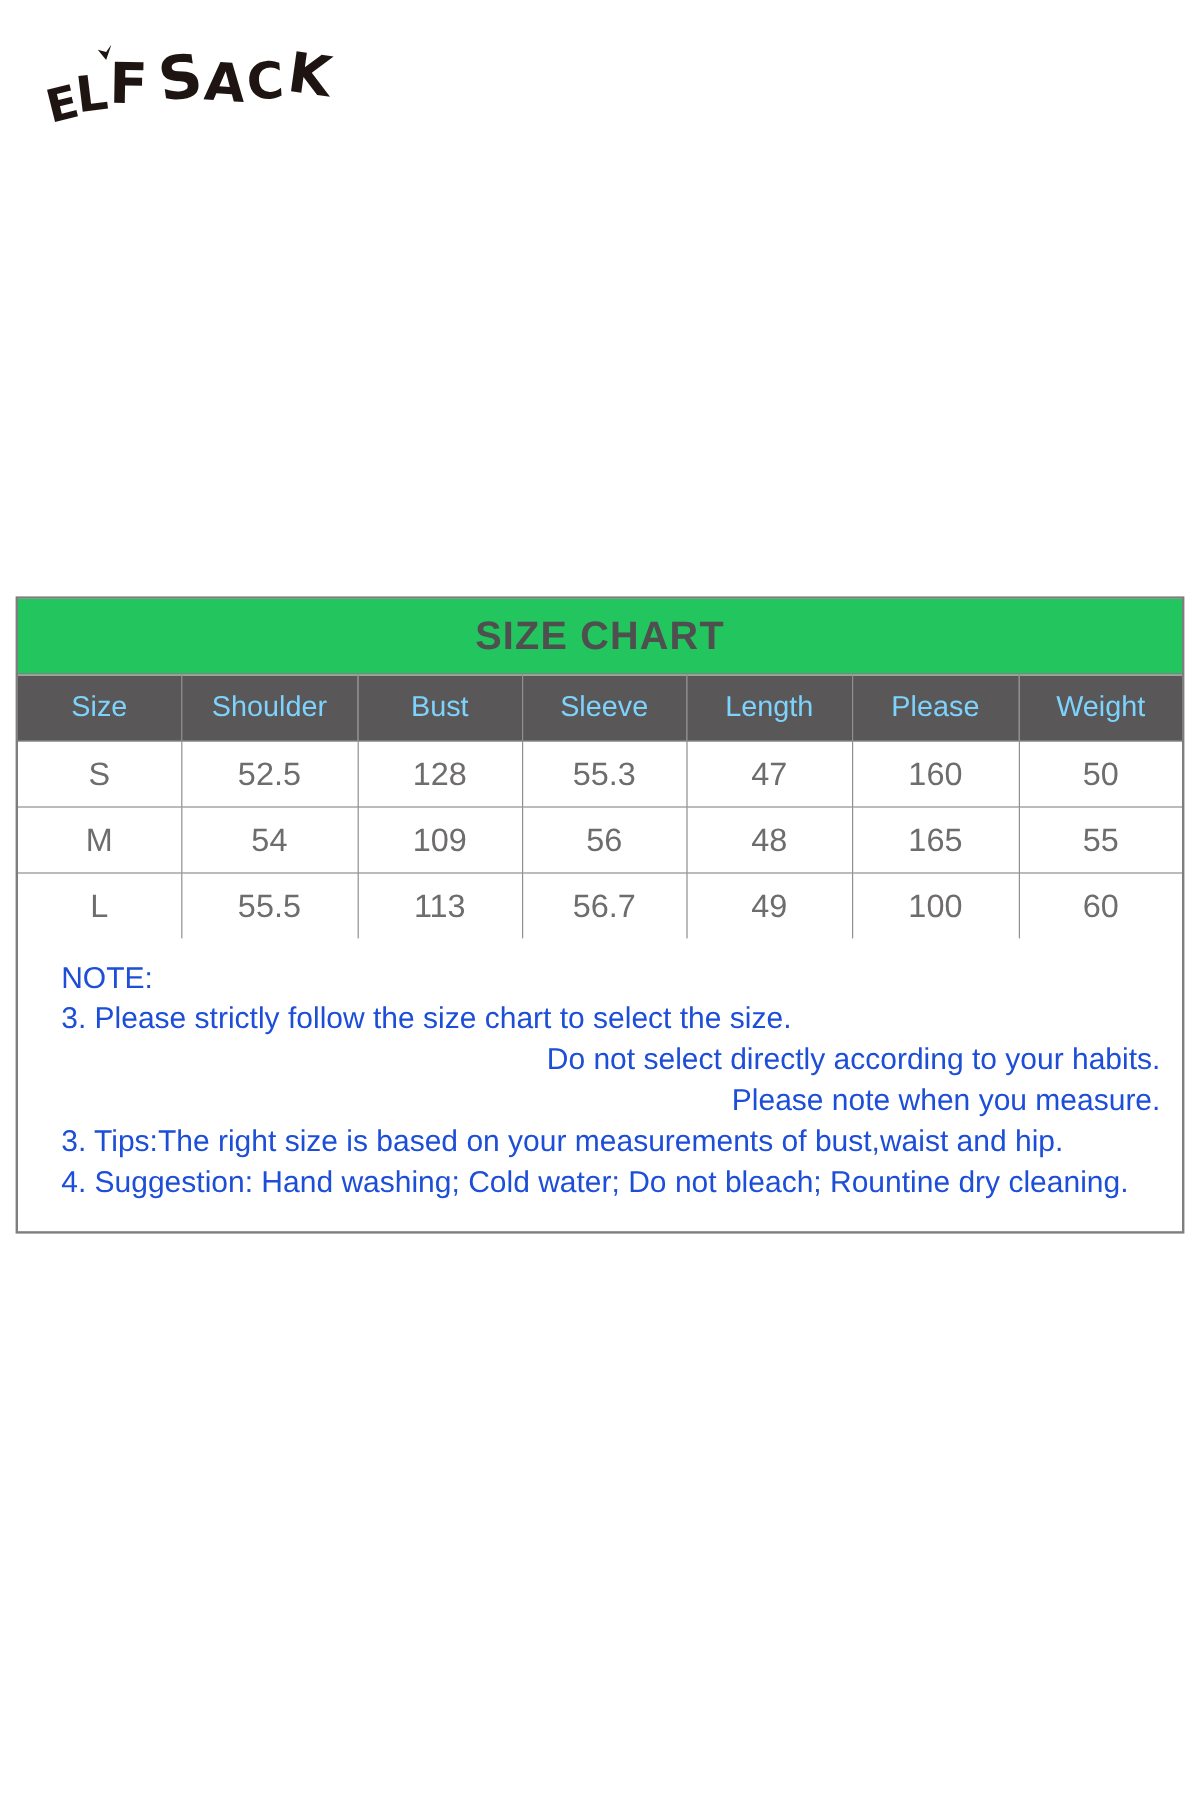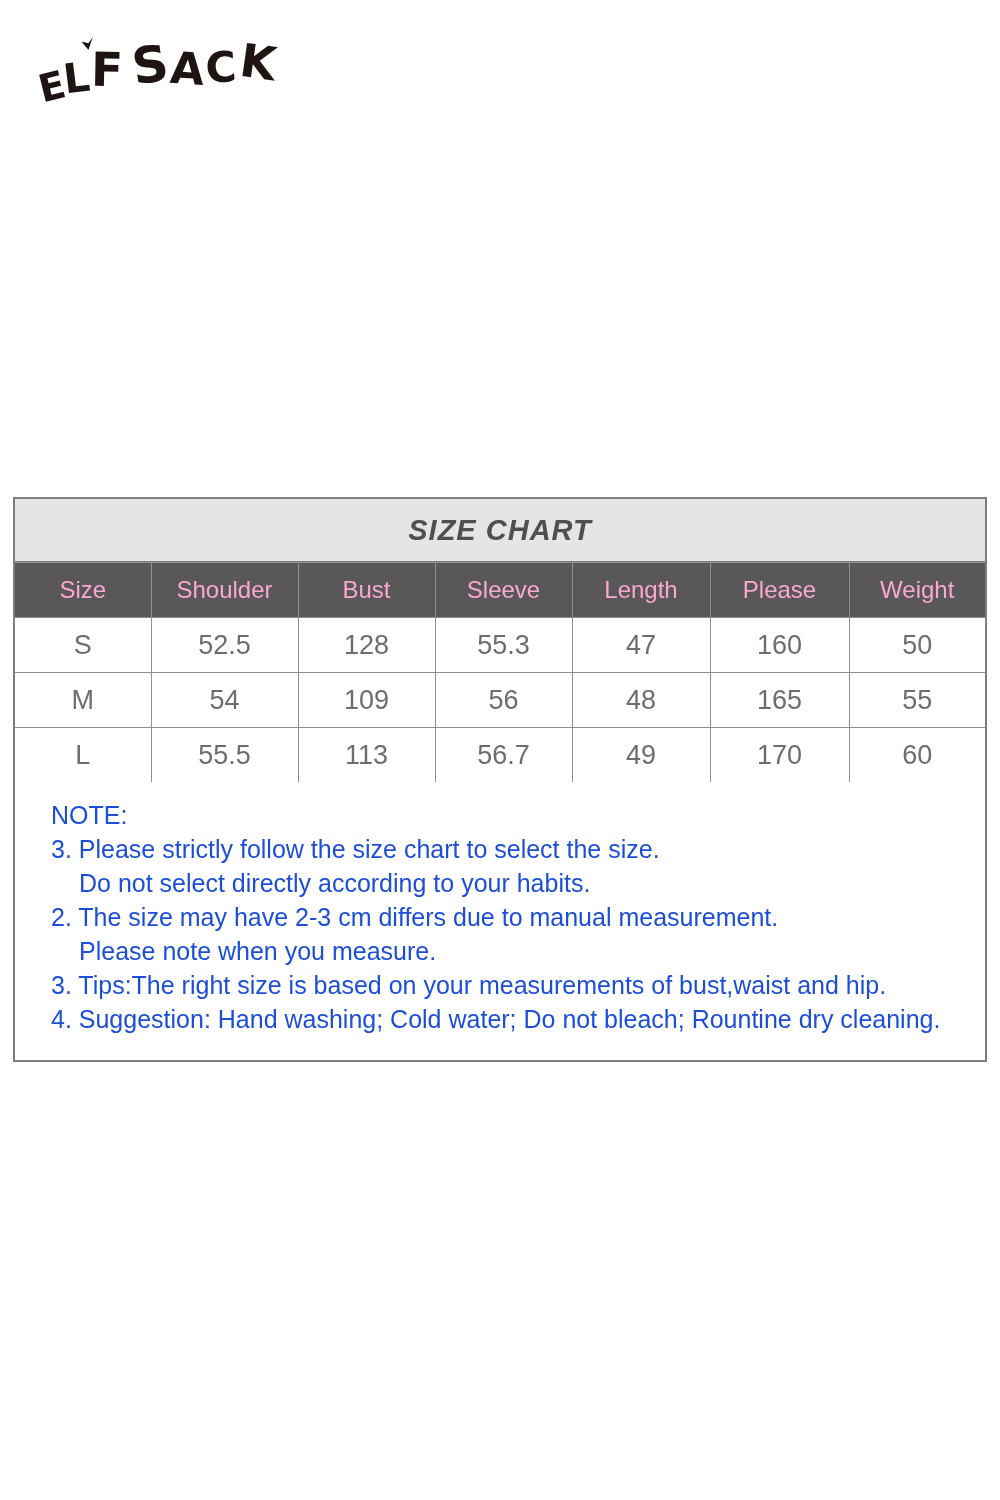--- a/index.html
+++ b/index.html
@@ -43,43 +43,42 @@
   .panel {
     position: absolute;
     left: 13px; top: 497px;
     width: 974px;
     box-sizing: border-box;
     border: 2px solid #7e7e7e;
     background: #ffffff;
   }
   .title-bar {
     height: 62px;
-    background: #e5e5e5;
+    background: #22c55e;
     border-bottom: 1px solid #7e7e7e;
     display: flex; align-items: center; justify-content: center;
-    font-size: 29px; font-weight: bold;
+    font-size: 33px; font-weight: bold;
     color: #4f4f4f;
     letter-spacing: 1px;
-    font-style: italic;
   }
   table.size-table {
     width: 100%;
     border-collapse: collapse;
     table-layout: fixed;
   }
   .size-table th, .size-table td {
     border: 1px solid #8f8f8f;
     text-align: center;
     vertical-align: middle;
     height: 54px;
     padding: 0;
   }
   .size-table thead th {
     background: #595757;
-    color: #f9a8d4;
+    color: #7dd3fc;
     font-weight: 400;
     font-size: 24px;
     border-color: #8f8f8f;
   }
   .size-table tbody td {
     background: #ffffff;
     color: #6e6c6c;
     font-size: 27px;
   }
   .size-table tr > *:first-child { border-left: none; }
@@ -87,21 +86,21 @@
   .size-table tbody tr:last-child td { border-bottom: none; }
 
   
   .note {
     padding: 16px 18px 24px 36px;
     color: #1d4ed8;
     font-size: 25px;
     line-height: 34px;
   }
   .note-line { white-space: nowrap; }
-  .note-line.cont { padding-left: 28px; }
+  .note-line.cont { padding-left: 28px; text-align: right; }
 </style>
 </head>
 <body>
 
 <div class="logo">
   <span class="logo-accent"></span>
   <span class="lg0">E</span><span class="lg1">L</span><span class="lg2">F</span><span class="lg3">S</span><span class="lg4">A</span><span class="lg5">C</span><span class="lg6">K</span>
 </div>
 
 <div class="panel">
@@ -146,28 +145,27 @@
         <td>48</td>
         <td>165</td>
         <td>55</td>
       </tr>
       <tr>
         <td>L</td>
         <td>55.5</td>
         <td>113</td>
         <td>56.7</td>
         <td>49</td>
-        <td>170</td>
+        <td>100</td>
         <td>60</td>
       </tr>
     </tbody>
   </table>
 
   <div class="note">
     <div class="note-line">NOTE:</div>
     <div class="note-line">3. Please strictly follow the size chart to select the size.</div>
     <div class="note-line cont">Do not select directly according to your habits.</div>
-    <div class="note-line">2. The size may have 2-3 cm differs due to manual measurement.</div>
     <div class="note-line cont">Please note when you measure.</div>
     <div class="note-line">3. Tips:The right size is based on your measurements of bust,waist and hip.</div>
     <div class="note-line">4. Suggestion: Hand washing; Cold water; Do not bleach; Rountine dry cleaning.</div>
   </div>
 </div>
 
 </body></html>

